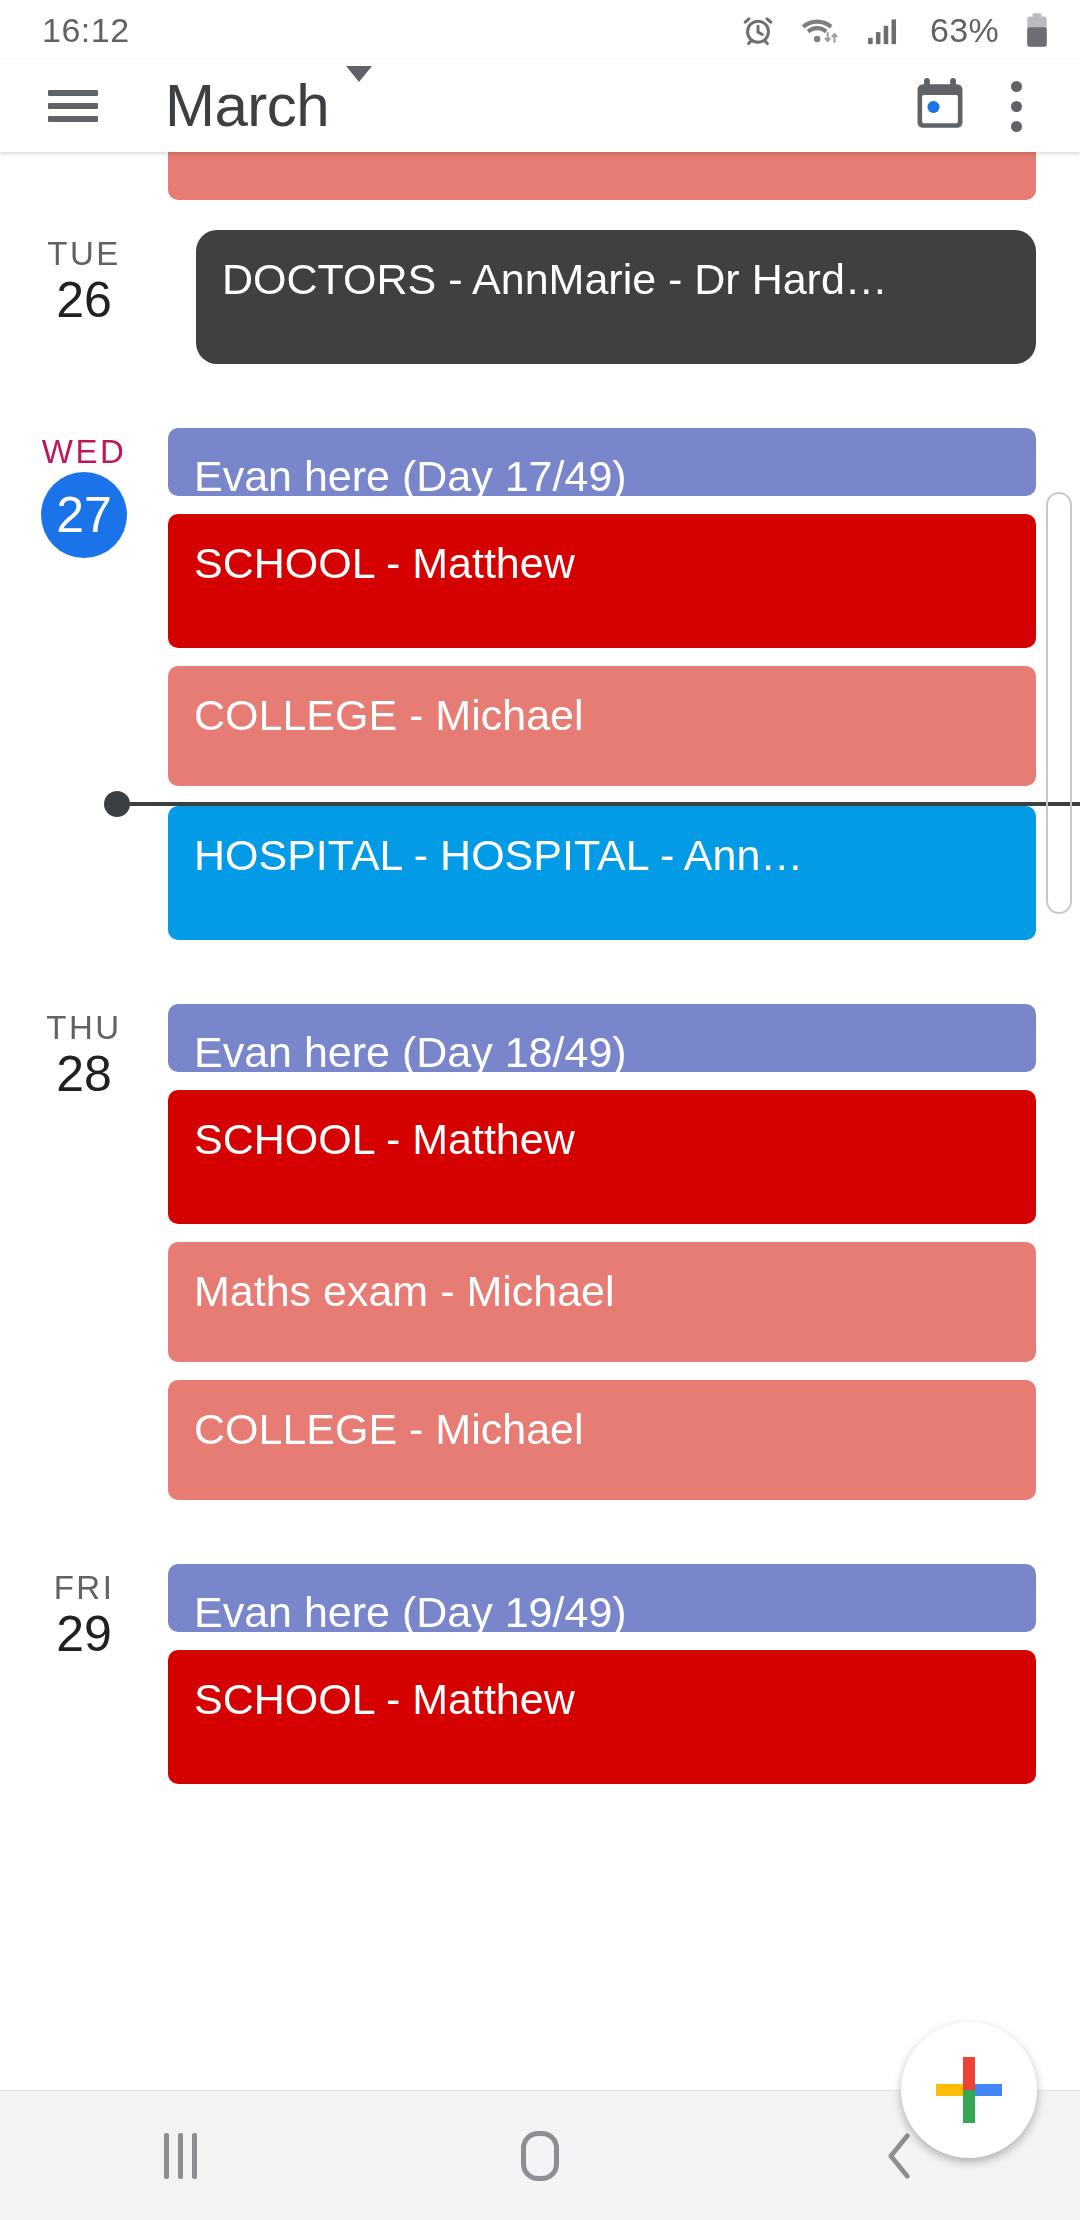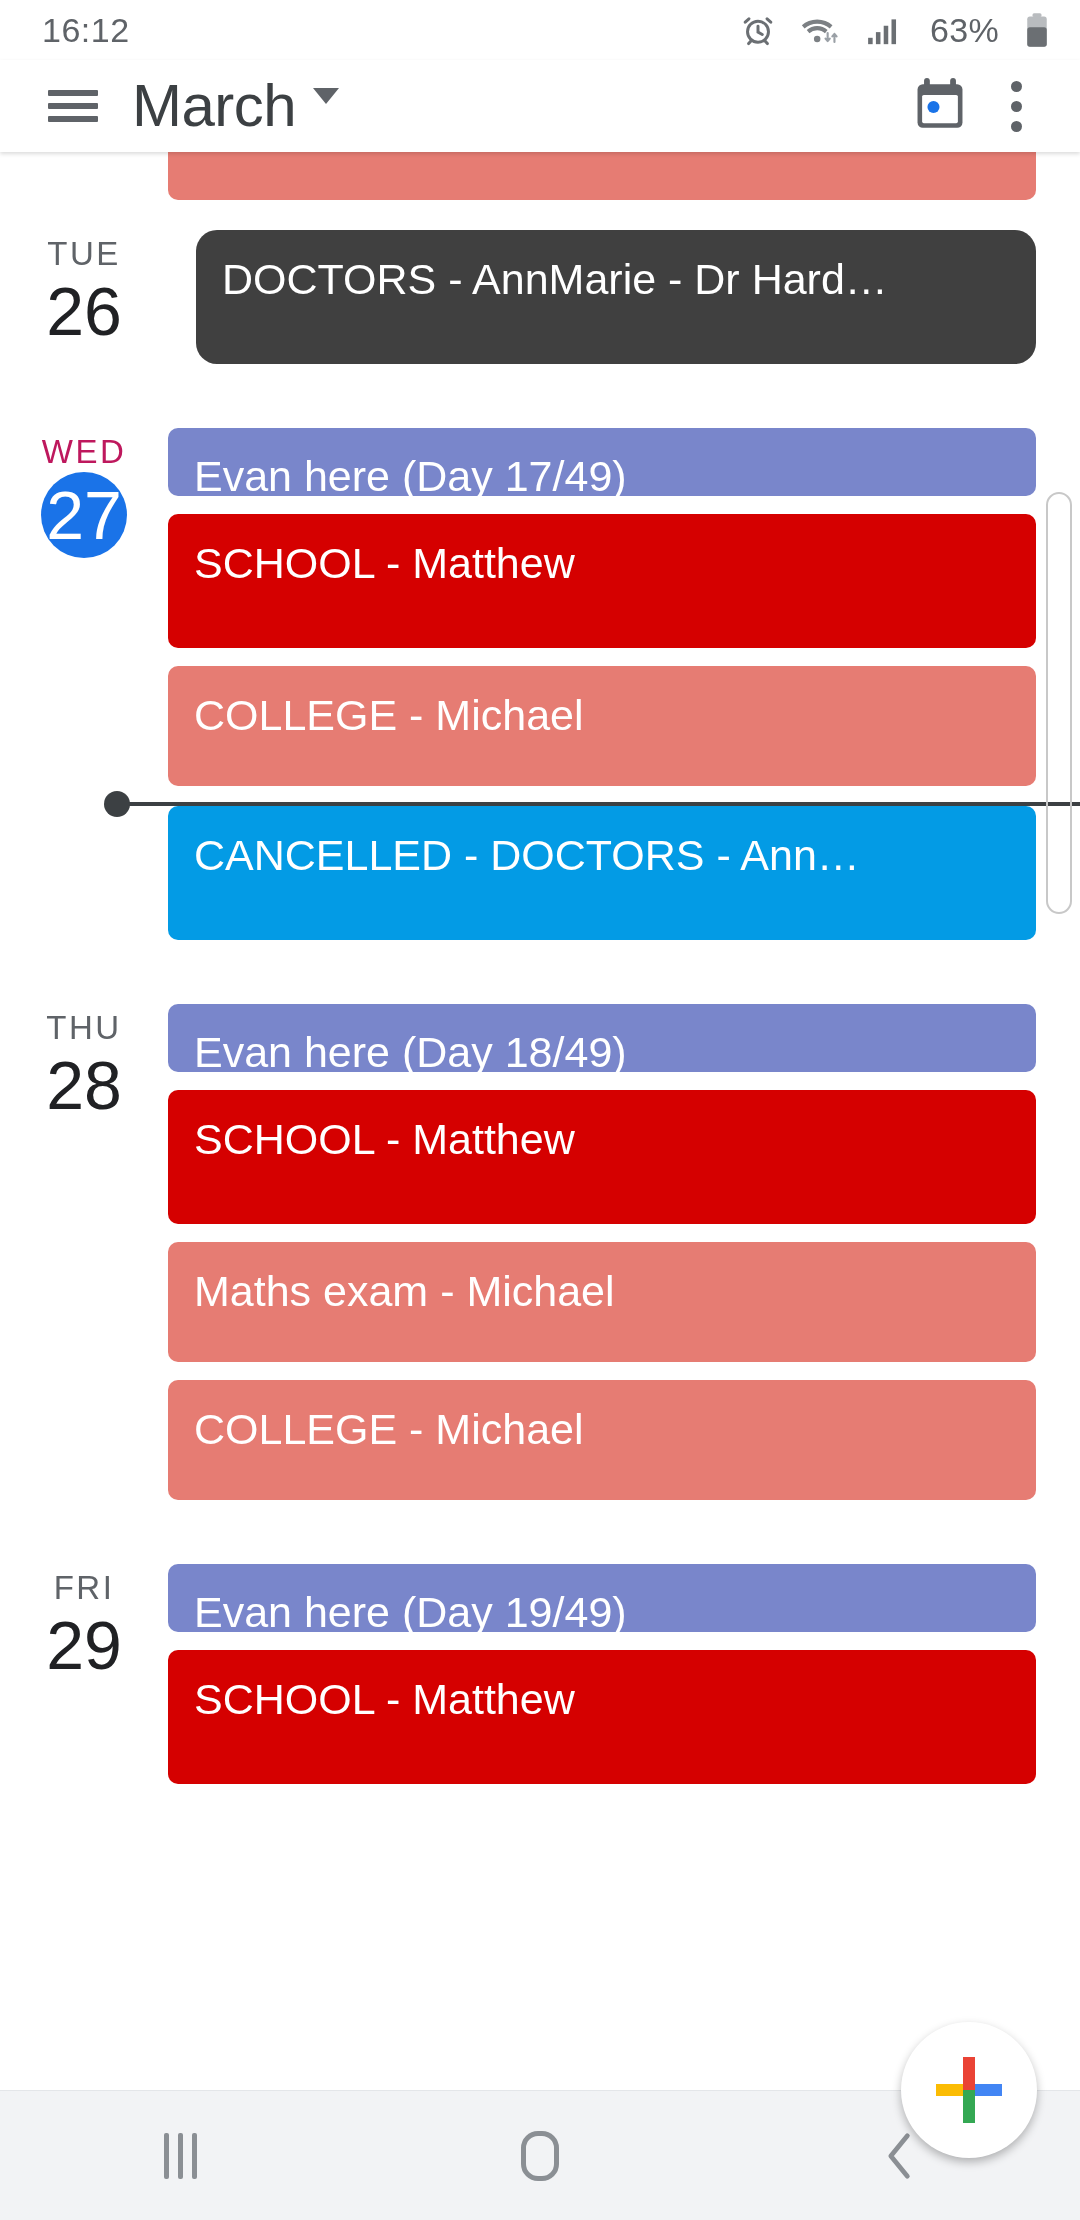--- a/index.html
+++ b/index.html
@@ -26,41 +26,41 @@
   .toolbar{
     position:absolute; top:60px; left:0; width:1080px; height:92px;
     background:#ffffff; display:flex; align-items:center;
     padding:0 26px 0 46px;
     box-shadow:0 2px 4px rgba(0,0,0,.14);
     z-index:6;
   }
   .hamburger{ width:54px; height:42px; display:flex; flex-direction:column;
               justify-content:space-between; padding:5px 2px; cursor:pointer;}
   .hamburger span{ display:block; height:6px; background:#5f6368; border-radius:1px; }
-  .title-wrap{ display:flex; align-items:center; margin-left:32px; cursor:pointer;}
+  .title-wrap{ display:flex; align-items:flex-start; margin-left:65px; cursor:pointer;}
   .title{ font-size:60px; color:#3c4043; font-weight:400; letter-spacing:-.5px;
           line-height:1; }
   .caret{ width:0;height:0;border-left:13px solid transparent;
           border-right:13px solid transparent;border-top:16px solid #5f6368;
           margin-left:17px; position:relative; top:-10px;}
   .spacer{ flex:1; }
   .tb-icon{ width:76px;height:76px; display:flex;align-items:center;justify-content:center;
             cursor:pointer;}
   .kebab{ display:flex;flex-direction:column;gap:9px;align-items:center;}
   .kebab i{ width:11px;height:11px;border-radius:50%;background:#5f6368;display:block;}
 
   
   .schedule{
     position:absolute; top:152px; left:0; width:1080px; height:1938px;
     background:#ffffff; overflow:hidden;
   }
   .day{ display:flex; position:relative; }
   .daycol{ width:168px; flex:0 0 168px; padding-top:6px; text-align:center; }
   .dow{ font-size:33px; color:#5f6368; letter-spacing:2.5px; line-height:1.1; }
-  .dnum{ font-size:68px; color:#202124; line-height:1.15; font-weight:400; }
+  .dnum{ font-size:50px; color:#202124; line-height:1.15; font-weight:400; }
   .daycol.today .dow{ color:#be185d; }
   .daycol.today .dnum{ color:#ffffff; }
   .today-badge{
     width:86px;height:86px;border-radius:50%;background:#1a73e8;
     display:flex;align-items:center;justify-content:center;margin:2px auto 0;
   }
   .today-badge .dnum{ line-height:1; }
   .events{ flex:1; padding-right:44px; }
 
   .ev{
@@ -215,21 +215,21 @@
           </div>
         </div>
         <div class="events">
           <div class="ev h-sm" style="background: rgb(121, 134, 203);">Evan here (Day 17/49)</div>
           <div class="ev h-lg" style="background: rgb(213, 0, 0);">SCHOOL - Matthew</div>
           <div class="ev h-md" style="background: rgb(230, 124, 115);">COLLEGE - Michael</div>
           <div class="nowline">
             <div class="dot"></div>
             <div class="line"></div>
           </div>
-          <div class="ev h-lg" style="background: rgb(3, 155, 229);">CANCELLED - DOCTORS - Ann…</div>
+          <div class="ev h-lg" style="background: rgb(3, 155, 229);">HOSPITAL - HOSPITAL - Ann…</div>
         </div>
       </div>
       <div class="day" style="margin-top: 46px;">
         <div class="daycol">
           <div class="dow">THU</div>
           <div class="dnum">28</div>
         </div>
         <div class="events">
           <div class="ev h-sm" style="background: rgb(121, 134, 203);">Evan here (Day 18/49)</div>
           <div class="ev h-lg" style="background: rgb(213, 0, 0);">SCHOOL - Matthew</div>

